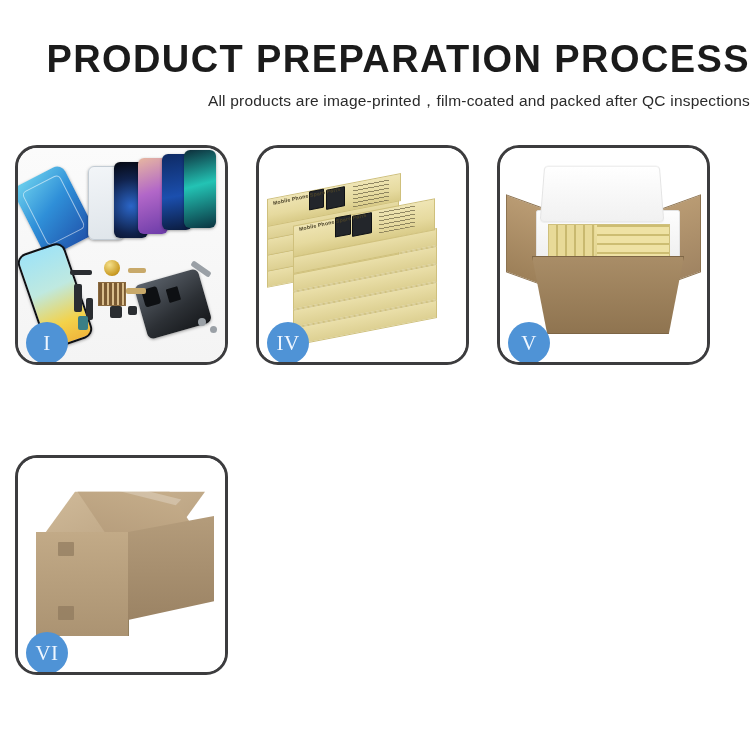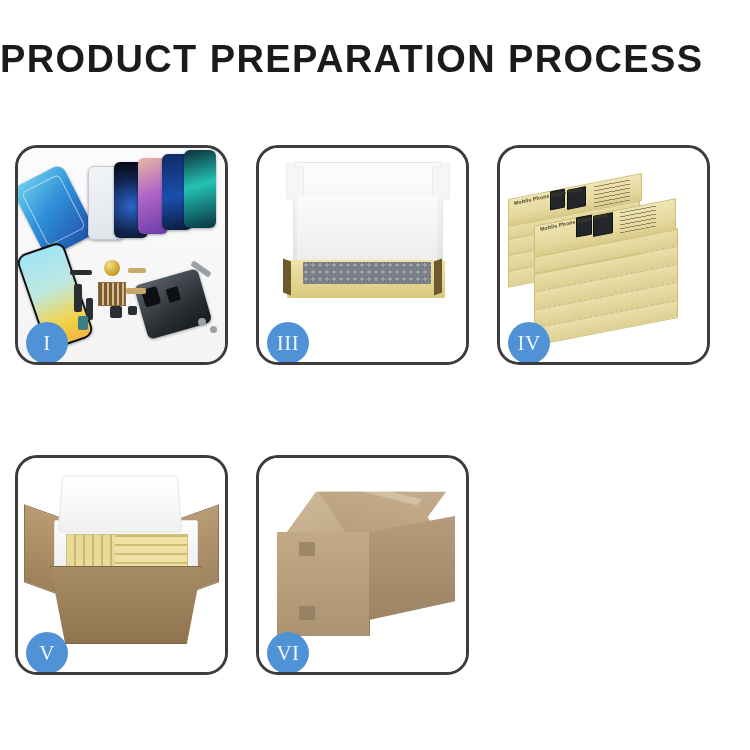--- a/index.html
+++ b/index.html
@@ -14,21 +14,21 @@
     overflow: hidden;
     position: relative;
   }
 
   
   .header {
     position: absolute;
     left: 0;
     top: 0;
     width: 750px;
-    text-align: left;
+    text-align: right;
   }
   .title {
     margin: 0;
     padding-top: 40px;
     font-size: 38px;
     font-weight: 700;
     letter-spacing: 1.4px;
     color: #1b1b1b;
     font-family: "Liberation Sans", sans-serif;
     line-height: 1.05;
@@ -374,20 +374,21 @@
     position:absolute; background: rgba(140,118,90,.65); border-radius:1px;
   }
   .ct-tp1 { left: 40px; top: 84px; width: 16px; height: 14px; }
   .ct-tp2 { left: 40px; top: 148px; width: 16px; height: 14px; }
 </style>
 </head>
 <body>
 
 <div class="header">
   <h1 class="title">PRODUCT PREPARATION PROCESS</h1>
+  <p class="subtitle">All products are image-printed，film-coated and packed after QC inspections</p>
 </div>
 
 <div class="grid">
 
   <div class="panel">
     <div class="panel-photo scene-parts">
       <div class="ph ph-adh"></div>
       <div class="ph ph-glass"></div>
       <div class="ph ph-dark1"></div>
       <div class="ph ph-purple"></div>
@@ -406,31 +407,20 @@
       <div class="flex-s flex-g"></div>
       <div class="flex-s flex-h"></div>
       <div class="screw scr-a"></div>
       <div class="screw scr-b"></div>
       <div class="screw scr-c"></div>
     </div>
     <div class="badge">I</div>
   </div>
 
 
-  <div class="panel">
-    <div class="panel-photo scene-openbox">
-      <div class="ob-lid"></div>
-      <div class="ob-foam"></div>
-      <div class="ob-tray"></div>
-      <div class="ob-tray-l"></div>
-      <div class="ob-tray-r"></div>
-      <div class="ob-bubbles"></div>
-    </div>
-    <div class="badge">III</div>
-  </div>
 
   <div class="panel">
     <div class="panel-photo scene-stack">
       <div class="bx-side bx-s1"></div>
       <div class="bx-side bx-s2"></div>
       <div class="bx-side bx-s3"></div>
       <div class="bx-side bx-s4"></div>
       <div class="bx-side bx-s5"></div>
       <div class="bx-side bx-s6"></div>
       <div class="bx-side bx-s7"></div>

